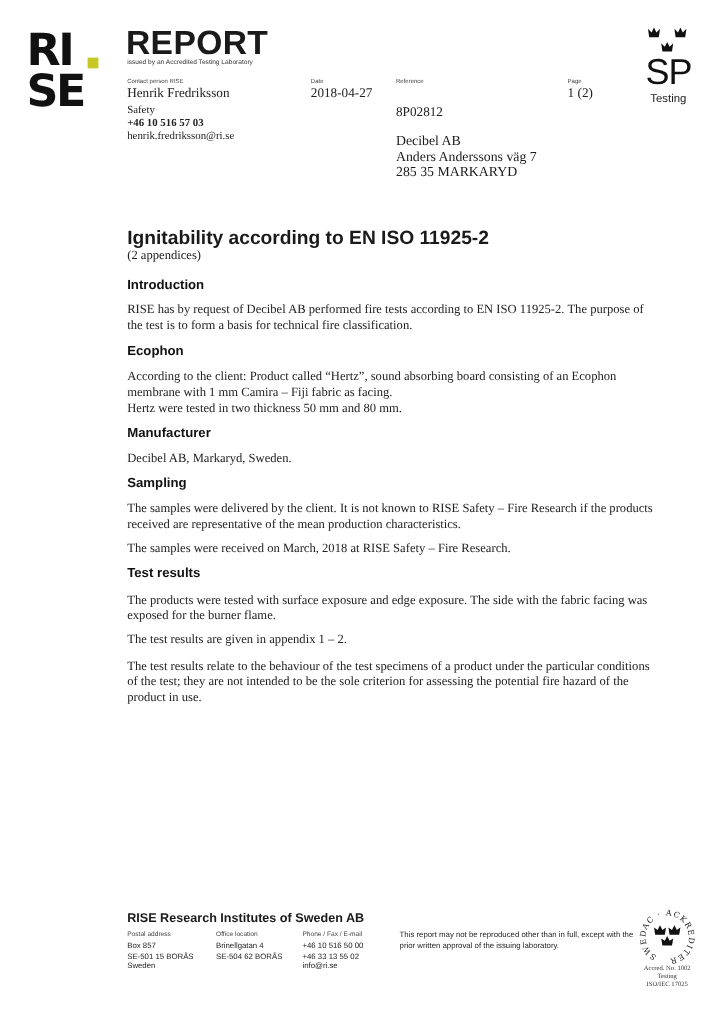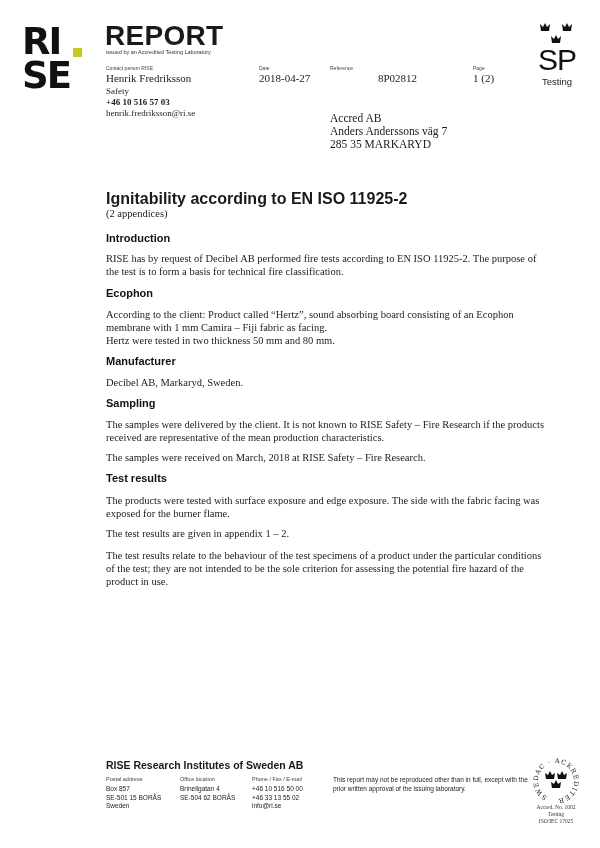--- a/index.html
+++ b/index.html
@@ -59,41 +59,41 @@
 <div class="abs sans lbl" style="left:106px; top:65px;">Contact person RISE</div>
 <div class="abs serif val" style="left:106px; top:72px;">Henrik Fredriksson</div>
 <div class="abs serif small" style="left:106px; top:86px;">Safety</div>
 <div class="abs serif small" style="left:106px; top:97px;font-weight:bold;">+46 10 516 57 03</div>
 <div class="abs serif small" style="left:106px; top:108px;">henrik.fredriksson@ri.se</div>
 
 <div class="abs sans lbl" style="left:259px; top:65px;">Date</div>
 <div class="abs serif val" style="left:259px; top:72px;">2018-04-27</div>
 
 <div class="abs sans lbl" style="left:330px; top:65px;">Reference</div>
-<div class="abs serif val" style="left:330px; top:72px;margin-left:48px;">8P02812</div>
+<div class="abs serif val" style="left:330px; top:88px;">8P02812</div>
 
 <div class="abs sans lbl" style="left:473px; top:65px;">Page</div>
 <div class="abs serif val" style="left:473px; top:72px;">1 (2)</div>
 
 <div class="abs sp-logo">
   <div class="crowns">
     <svg width="36" height="22" viewBox="0 0 36 22">
       <g fill="#111">
         <path d="M2 9 L1 2 L4 5 L6 1 L8 5 L11 2 L10 9 Z"></path>
         <path d="M24 9 L23 2 L26 5 L28 1 L30 5 L33 2 L32 9 Z"></path>
         <path d="M13 21 L12 14 L15 17 L17 13 L19 17 L22 14 L21 21 Z"></path>
       </g>
     </svg>
   </div>
   <div class="sp">SP</div>
   <div class="testing">Testing</div>
 </div>
 
 <div class="abs serif address">
-  <div>Accred AB</div>
+  <div>Decibel AB</div>
   <div>Anders Anderssons väg 7</div>
   <div>285 35  MARKARYD</div>
 </div>
 
 <div class="abs sans doc-title">Ignitability according to EN ISO 11925-2</div>
 <div class="abs serif doc-sub">(2 appendices)</div>
 
 <div class="abs sans sec-h" style="left:106px; top:232px;">Introduction</div>
 <div class="abs serif para" style="left:106px; top:252px;">RISE has by request of Decibel AB performed fire tests according to EN ISO 11925-2. The purpose of the test is to form a basis for technical fire classification.</div>
 

